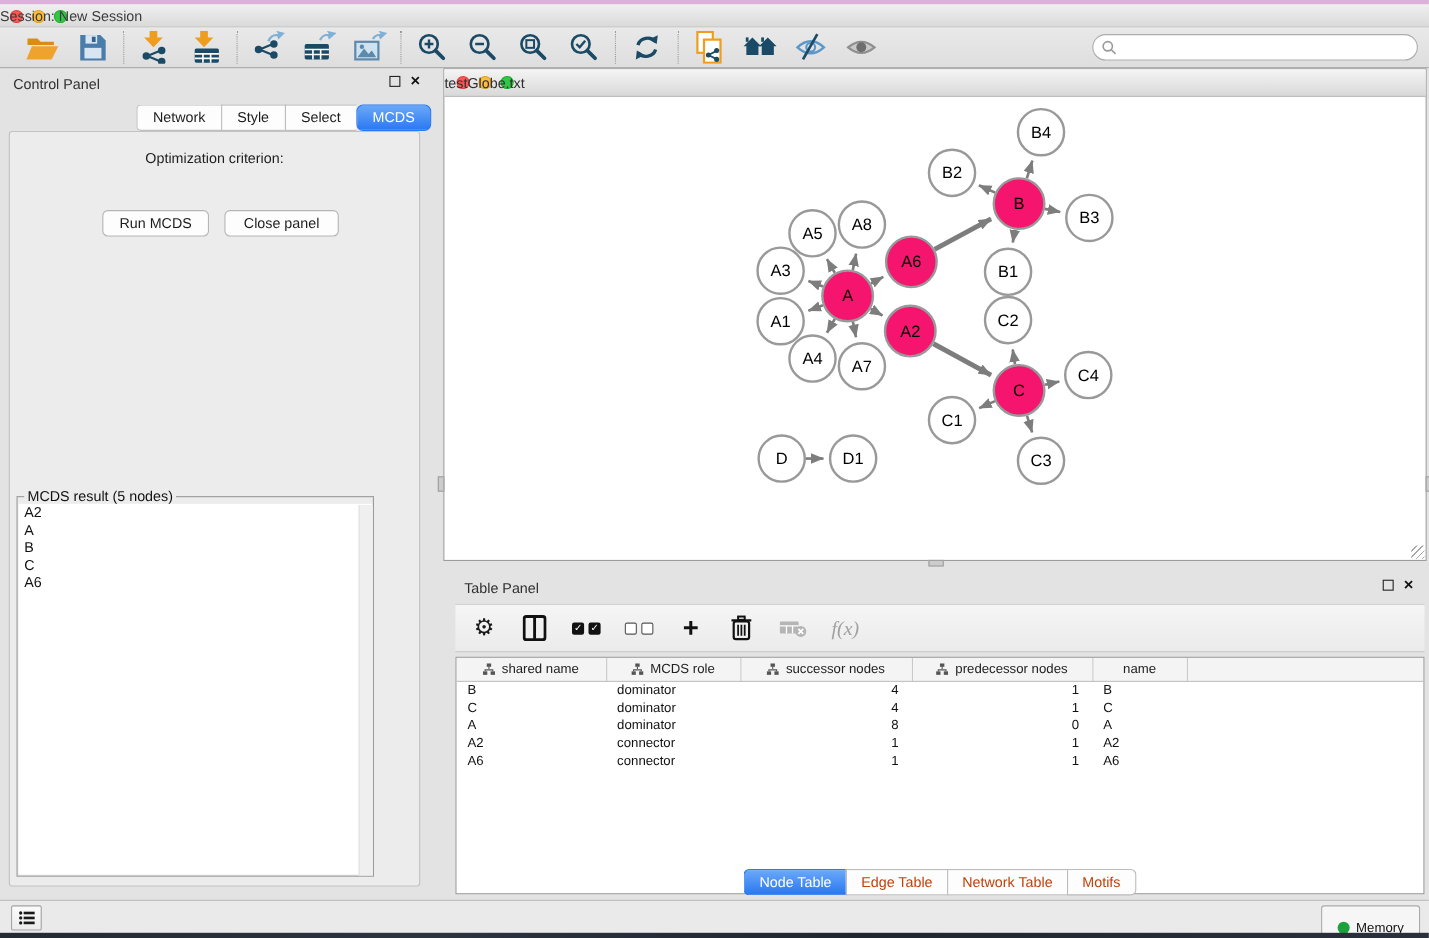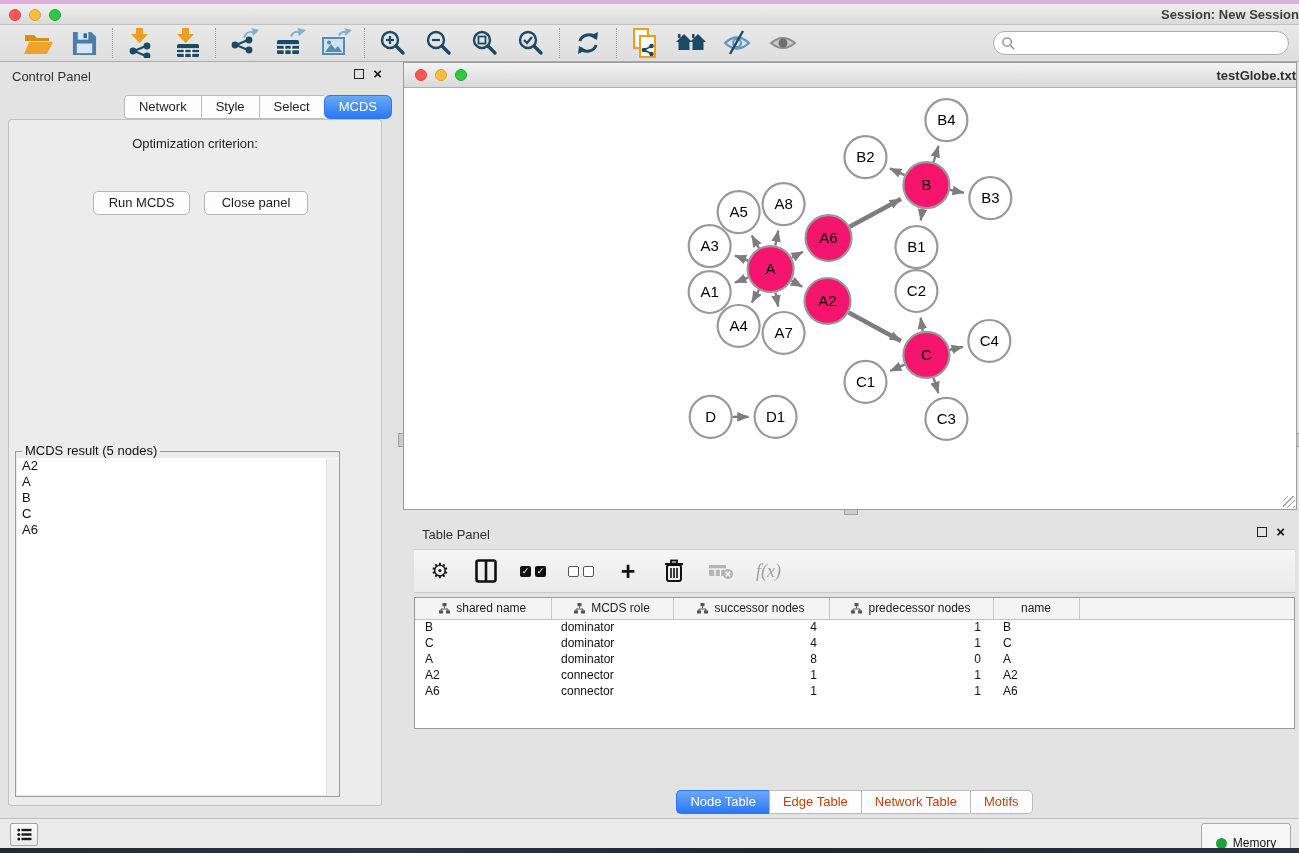--- a/index.html
+++ b/index.html
@@ -9,21 +9,21 @@
   .abs { position:absolute; }
 
   
   .top-strip { left:0; top:0; width:1299px; height:4px; background:#dcb0da; }
   .titlebar { left:0; top:4px; width:1299px; height:21px; background:linear-gradient(#f0f0f0,#dadada); border-bottom:1px solid #c2c2c2; }
   .lights { position:absolute; left:9px; top:5px; display:flex; gap:8px; }
   .light { width:12px; height:12px; border-radius:50%; }
   .light.red { background:#fc5753; border:1px solid #e0443e; }
   .light.yellow { background:#fdbc40; border:1px solid #dea123; }
   .light.green { background:#33c748; border:1px solid #1eab29; }
-  .titlebar-title { position:absolute; left:0; right:0; top:3px; text-align:right; font-size:13px; color:#3c3c3c;font-weight:bold; }
+  .titlebar-title { position:absolute; left:0; right:0; top:3px; text-align:left; font-size:13px; color:#3c3c3c; }
 
   .toolbar { left:0; top:25px; width:1299px; height:37px; background:linear-gradient(#e9e9e9,#dedede); border-bottom:1px solid #a9a9a9; display:flex; align-items:center; padding-left:10px; }
   .tb-group { display:flex; align-items:center; gap:14px; padding:0 12px; }
   .tb-sep { width:1px; height:30px; border-left:1px dotted #9a9a9a; }
   .tb-icon { width:32px; height:32px; display:flex; align-items:center; justify-content:center; }
   .search-wrap { position:absolute; right:10px; top:31px; width:296px; height:24px; background:#fff; border:1px solid #adadad; border-radius:12px; display:flex; align-items:center; padding-left:7px; }
   .search-wrap input { border:none; outline:none; flex:1; height:18px; font-size:13px; background:transparent; font-family:"Liberation Sans",sans-serif; }
 
   
   .cp-header { left:0; top:62px; width:392px; height:26px; }
@@ -72,21 +72,21 @@
   .tp-toolbar { left:414px; top:549px; width:881px; height:44px; background:linear-gradient(#f5f5f5,#ebebeb); border-top:1px solid #d2d2d2; border-bottom:1px solid #c9c9c9; display:flex; align-items:center; gap:22px; padding-left:14px; }
   .tp-icon { display:flex; align-items:center; justify-content:center; min-width:24px; height:26px; }
   .gear-glyph { font-size:21px; color:#1a1a1a; line-height:22px; }
   .plus-glyph { font-size:25px; font-weight:bold; color:#111; line-height:22px; }
   .fx-glyph { font-family:"Liberation Serif",serif; font-style:italic; font-size:18px; color:#a0a0a0; }
   .chk-pair { display:flex; gap:4px; }
   .chk { width:11px; height:11px; border-radius:2px; }
   .chk.checked { background:#111; color:#fff; font-size:9px; line-height:11px; text-align:center; }
   .chk.unchecked { background:#fff; border:1.5px solid #555; }
 
-  .node-table-wrap { left:414px; top:597px; width:881px; height:132px; background:#fff; border:1px solid #9a9a9a; overflow:hidden; }
+  .node-table-wrap { left:414px; top:597px; width:881px; height:216px; background:#fff; border:1px solid #9a9a9a; overflow:hidden; }
   table.node-table { border-collapse:collapse; width:100%; table-layout:fixed; }
   .node-table th { height:21px; background:#f4f4f4; border-bottom:1px solid #c4c4c4; border-right:1px solid #c9c9c9; font-size:12px; font-weight:normal; color:#222; text-align:center; overflow:hidden; white-space:nowrap; }
   .node-table th .th-inner { display:flex; align-items:center; justify-content:center; gap:6px; }
   .node-table td { font-size:12px; color:#111; height:16px; padding:0 12px 0 10px; white-space:nowrap; overflow:hidden; }
   .node-table td.num { text-align:right; }
   .col0{width:136px}.col1{width:122px}.col2{width:156px}.col3{width:164px}.col4{width:86px}.colf{width:auto}
 
   .tp-tabs { left:410px; top:790px; width:889px; display:flex; justify-content:center; }
   .tp-tab { font-size:13px; padding:3px 13px 4px; background:#fdfdfd; border:1px solid #bcbcbc; border-right:none; color:#c2410c; }
   .tp-tab:first-child { border-radius:5px 0 0 5px; }

